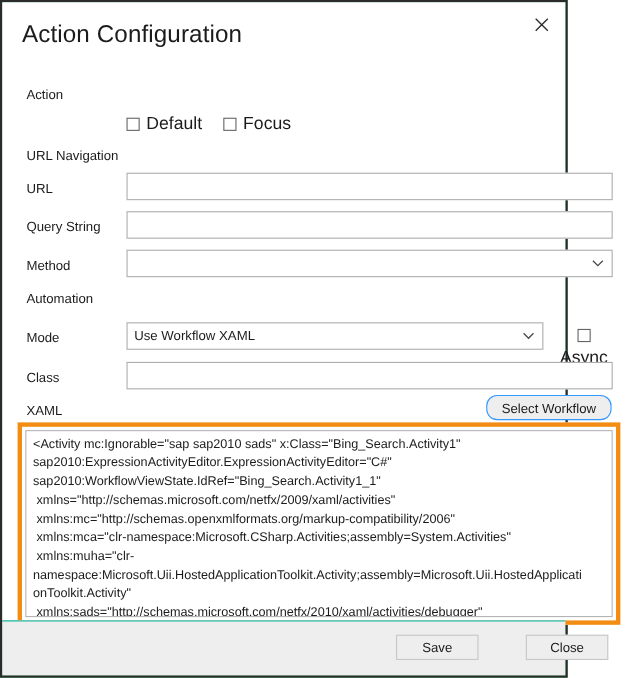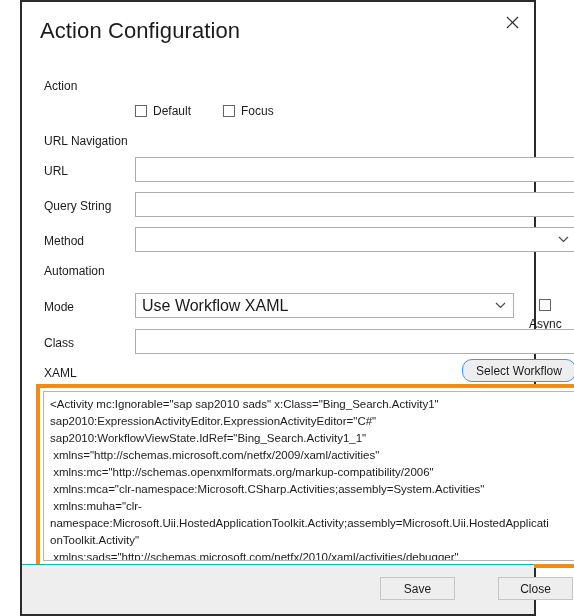--- a/index.html
+++ b/index.html
@@ -17,21 +17,20 @@
   .window {
     position: absolute;
     left: 0; top: 0;
     width: 516px;
     height: 616px;
     box-sizing: border-box;
     border: 2px solid #2b2b2b;
     background: #15803d;
     display: flex;
     flex-direction: column;
-    margin-left: 20px;
   }
 
   .body-area {
     position: relative;
     flex: 1 1 auto;
     background: #ffffff;
   }
 
   
   .title {
@@ -92,42 +91,42 @@
     box-sizing: border-box;
     border: 1px solid #adadad;
     background: #ffffff;
     height: 25px;
   }
   .combo .combo-text {
     position: absolute;
     left: 6px;
     top: 0;
     line-height: 23px;
-    font-size: 16px;
+    font-size: 12px;
     color: #1b1b1b;
     white-space: nowrap;
   }
   .combo .chev {
     position: absolute;
     right: 7px;
     top: 0;
     height: 23px;
     display: flex;
     align-items: center;
     color: #4a4a4a;
   }
   .chev svg { display: block; }
 
   
   .checkrow {
     position: absolute;
     display: flex;
     align-items: center;
     gap: 6px;
-    font-size: 12px;
+    font-size: 16px;
     color: #1b1b1b;
     white-space: nowrap;
     cursor: pointer;
   }
   .checkbox {
     width: 12px;
     height: 12px;
     box-sizing: border-box;
     border: 1px solid #646464;
     background: #ffffff;

